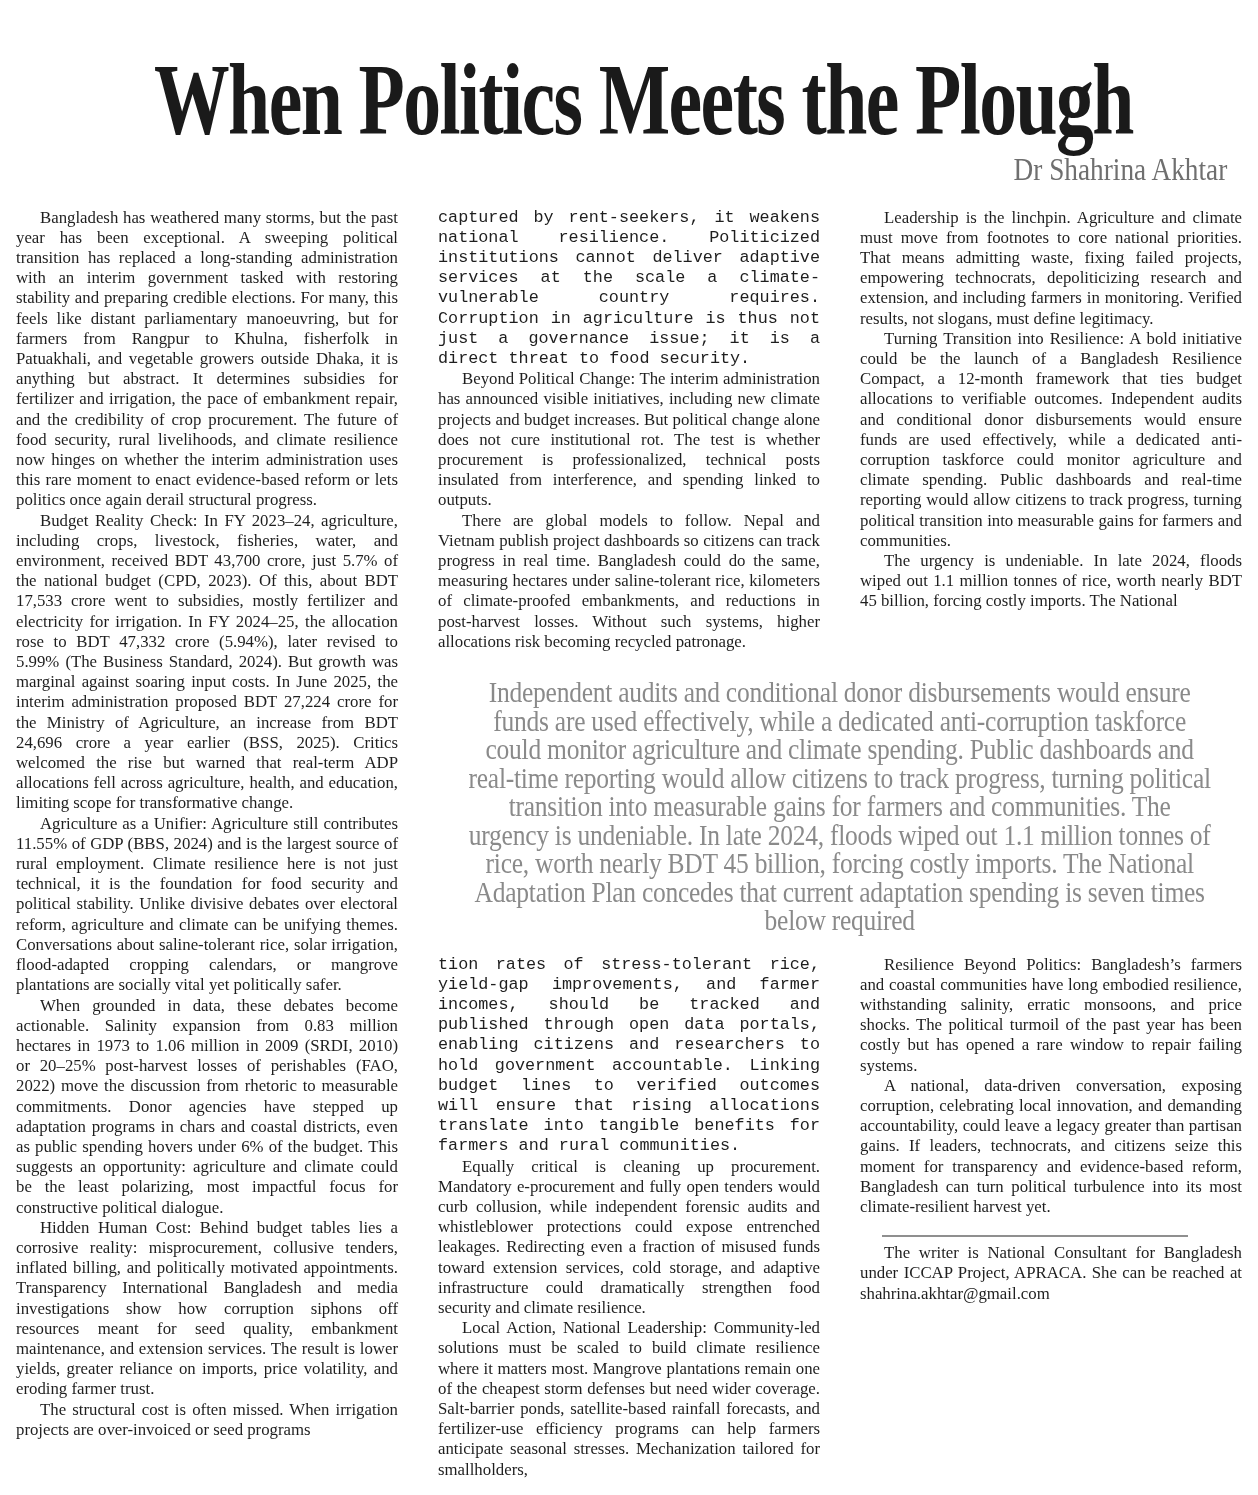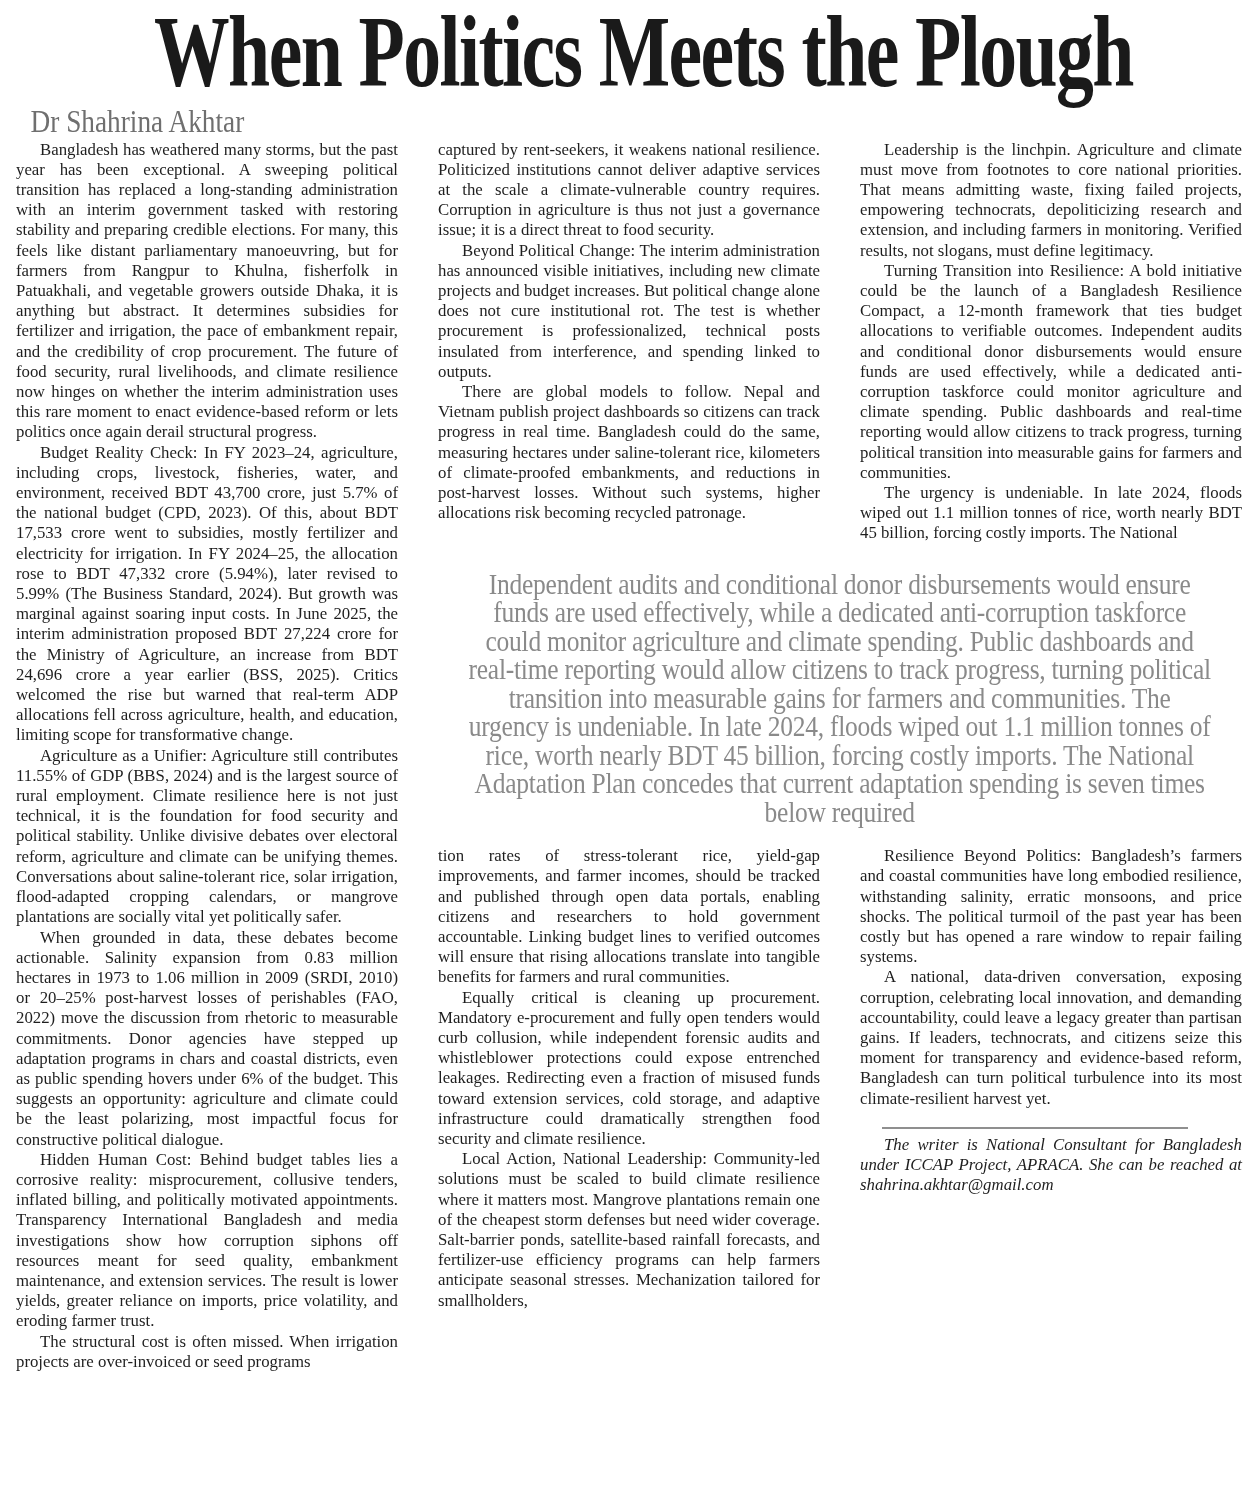--- a/index.html
+++ b/index.html
@@ -4,48 +4,48 @@
 <style>
   :root{
     --headline:#1a1a1a; --body-text:#1e1e1e; --byline:#6f6f6f;
     --pull-quote:#8a8a8a; --background:#ffffff; --divider:#8f8f8f;
   }
   *{box-sizing:border-box;}
   html,body{margin:0;padding:0;}
   body{width:1258px;height:1495px;background:var(--background);overflow:hidden;
        font-family:"Liberation Serif",serif;}
   .page{padding:4px 16px 0;}
-  header{text-align:left;}
+  header{text-align:right;margin-top:48px;}
   .headline{margin:0;font-weight:bold;font-size:97px;line-height:1.02;
             color:var(--headline);letter-spacing:-2px;}
   .cond-x{display:inline-block;transform:scale(0.78,1.04);transform-origin:50% 55%;
           white-space:nowrap;}
   .byline{margin-top:1px;font-weight:normal;font-size:31px;line-height:1.15;
           color:var(--byline);}
   .cond-b{display:inline-block;transform:scaleX(0.88);transform-origin:50% 50%;}
-  .grid{display:grid;grid-template-columns:1fr 1fr 1fr;column-gap:40px;margin-top:0;
+  .grid{display:grid;grid-template-columns:1fr 1fr 1fr;column-gap:40px;margin-top:20px;
         grid-template-areas:
           "c1 c2t c3t"
           "c1 q   q  "
           "c1 c2b c3b";
         grid-template-rows:auto auto 1fr;}
   .c1{grid-area:c1}.c2t{grid-area:c2t}.c3t{grid-area:c3t}
   .q{grid-area:q}.c2b{grid-area:c2b}.c3b{grid-area:c3b}
   .para{margin:0;font-size:16.8px;line-height:20.2px;color:var(--body-text);
         text-align:justify;text-indent:24px;hyphens:auto;}
-  .no-indent{text-indent:0;}
+  .no-indent{text-indent:0;font-family:Liberation Mono, monospace;}
   .quote-wrap{overflow:visible;}
   .quote{font-size:29px;line-height:28.5px;color:var(--pull-quote);text-align:center;
          transform:scaleX(0.88);transform-origin:50% 0;width:113.6%;margin-left:-6.8%;
          padding:26px 34px 20px;letter-spacing:-0.3px;}
   .footer{margin-top:18px;}
   .footer-rule{width:80%;height:0;border:0;border-top:2px solid var(--divider);
                margin:0 0 6px 22px;}
   .footer-text{margin:0;font-size:16.8px;line-height:20.2px;color:var(--body-text);
-               text-align:justify;text-indent:24px;font-style:italic;}
+               text-align:justify;text-indent:24px;}
 </style>
 </head>
 <body>
 
 <div class="page">
 
   <header>
     <h1 class="headline"><span class="cond-x">When Politics Meets the Plough</span></h1>
     <div class="byline"><span class="cond-b">Dr Shahrina Akhtar</span></div>
   </header>

